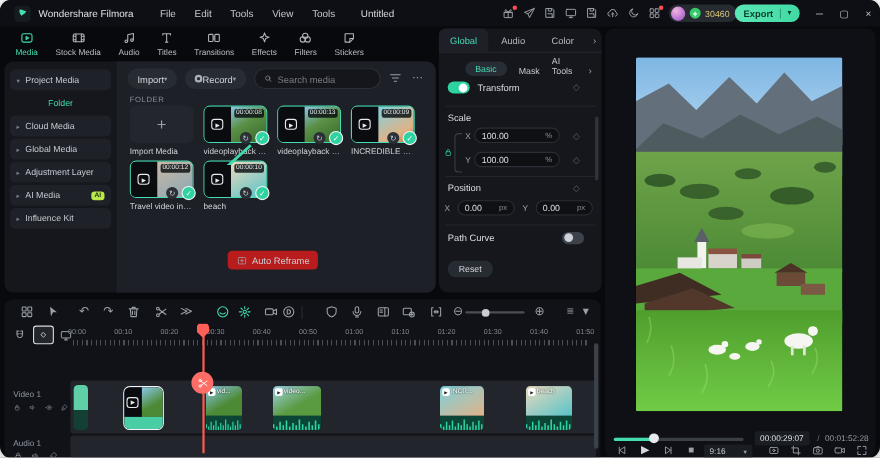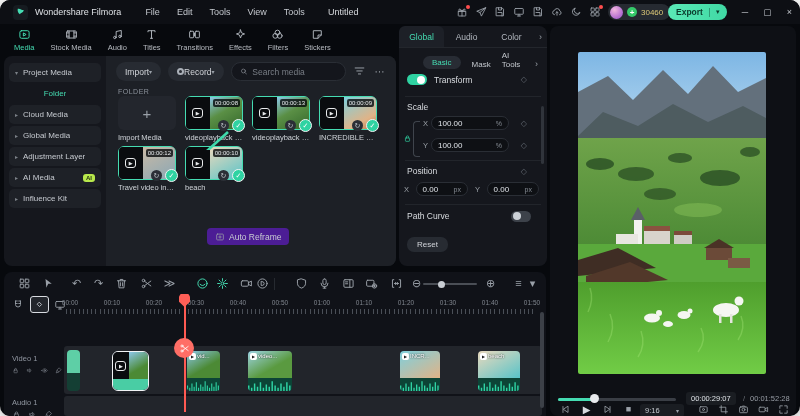--- a/index.html
+++ b/index.html
@@ -62,21 +62,21 @@
 .thumb{position:relative;width:58px;height:34px;border-radius:6px;background:#23262d}
 .thumb.vid{border:1.5px solid #45dcb2;display:flex;overflow:visible}
 .tleft{width:42%;height:100%;background:#0a0c0f;border-radius:4px 0 0 4px;display:flex;align-items:center;justify-content:center}
 .tright{width:58%;height:100%;border-radius:0 4px 4px 0}
 .clap{width:11px;height:10px;border:1px solid #e8eaec;border-radius:3px;color:#e8eaec;font-size:5px;display:flex;align-items:center;justify-content:center}
 .dur{position:absolute;top:2px;right:2px;background:rgba(5,8,10,.8);color:#e6e9ec;font-size:6px;border-radius:2px;padding:0 2px;line-height:8px}
 .chk{position:absolute;right:-3px;bottom:-3px;width:13px;height:13px;border-radius:50%;background:#2fd3a2;border:1.5px solid #f2f4f5;color:#fff;font-size:7px;display:flex;align-items:center;justify-content:center}
 .sync{position:absolute;right:13px;bottom:-2px;width:11px;height:11px;border-radius:50%;background:#2b2f36;color:#c2c7cd;font-size:7px;display:flex;align-items:center;justify-content:center}
 .plus{width:100%;height:100%;display:flex;align-items:center;justify-content:center;color:#9aa0a8;font-size:15px}
 .tlabel{font-size:7.5px;color:#cfd3d8;margin-top:3px;white-space:nowrap;overflow:hidden;text-overflow:ellipsis}
-#autoreframe{position:absolute;left:101px;top:172px;height:17px;background:#4c1d95;border-radius:4px;display:flex;align-items:center;gap:4px;padding:0 8px;cursor:pointer}
+#autoreframe{position:absolute;left:101px;top:172px;height:17px;background:#b91c1c;border-radius:4px;display:flex;align-items:center;gap:4px;padding:0 8px;cursor:pointer}
 #autoreframe .ic{width:10px;height:10px}
 #autoreframe span.t{font-size:8.5px;color:#c9cdd3}
 
 #props-panel{left:399px;top:26px;width:148px;height:240px}
 #ptabs{position:absolute;top:0;left:0;right:0;height:22px;border-bottom:1px solid #23262c;display:flex;align-items:center}
 .ptab{width:45px;height:100%;display:flex;align-items:center;justify-content:center;font-size:8.5px;color:#b4b9c0;cursor:pointer}
 .ptab.active{color:#45dcb2;background:#1d2027;border-radius:6px 6px 0 0}
 .chev{margin-left:auto;margin-right:5px;color:#9aa0a8;font-size:9px;cursor:pointer}
 #psubs{position:absolute;top:27px;left:24px;right:4px;height:16px;display:flex;align-items:flex-end;gap:11px}
 #psubs .pill{background:#282c34;border-radius:8px;padding:2px 9px;color:#45dcb2;font-size:8px;cursor:pointer}

